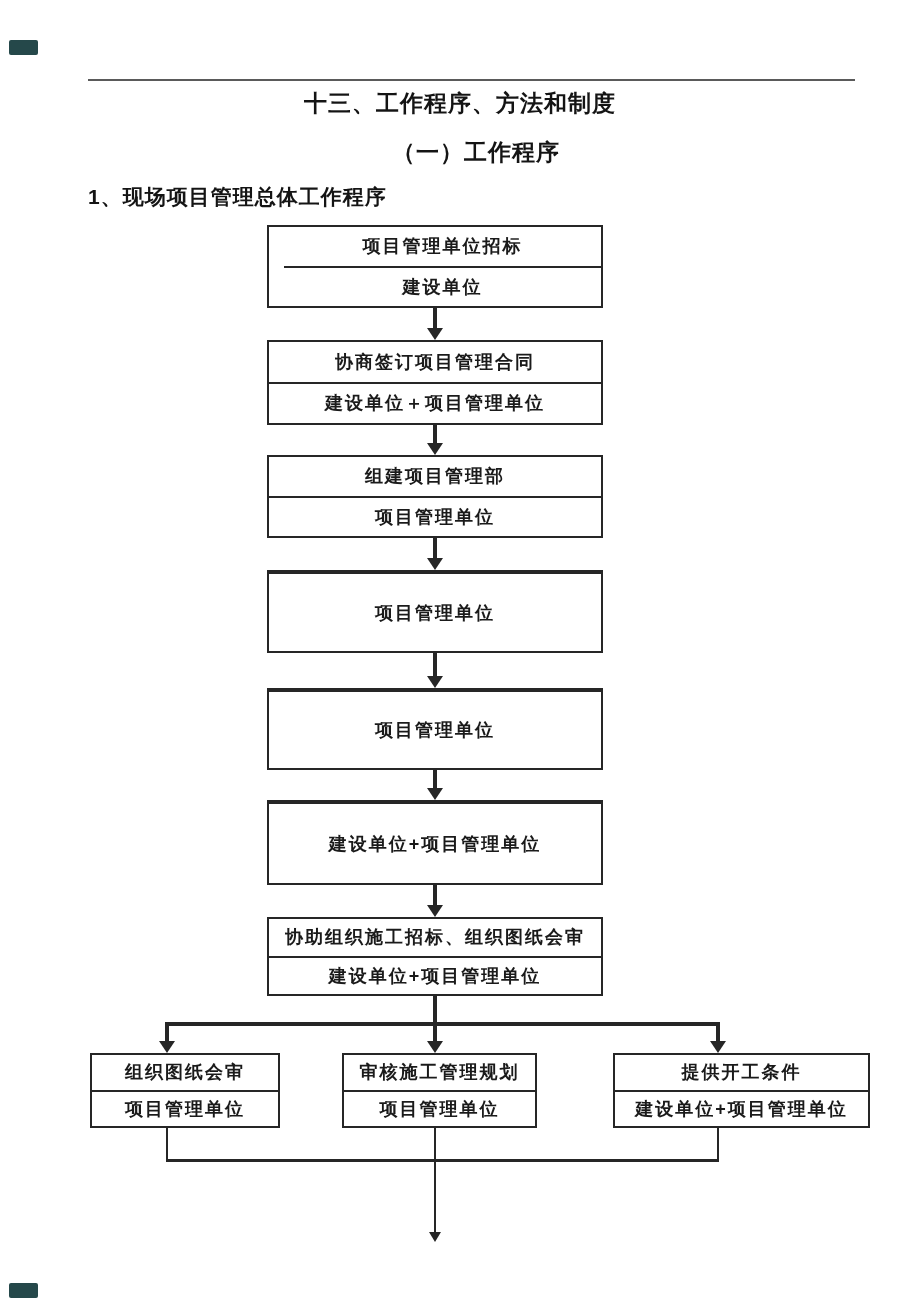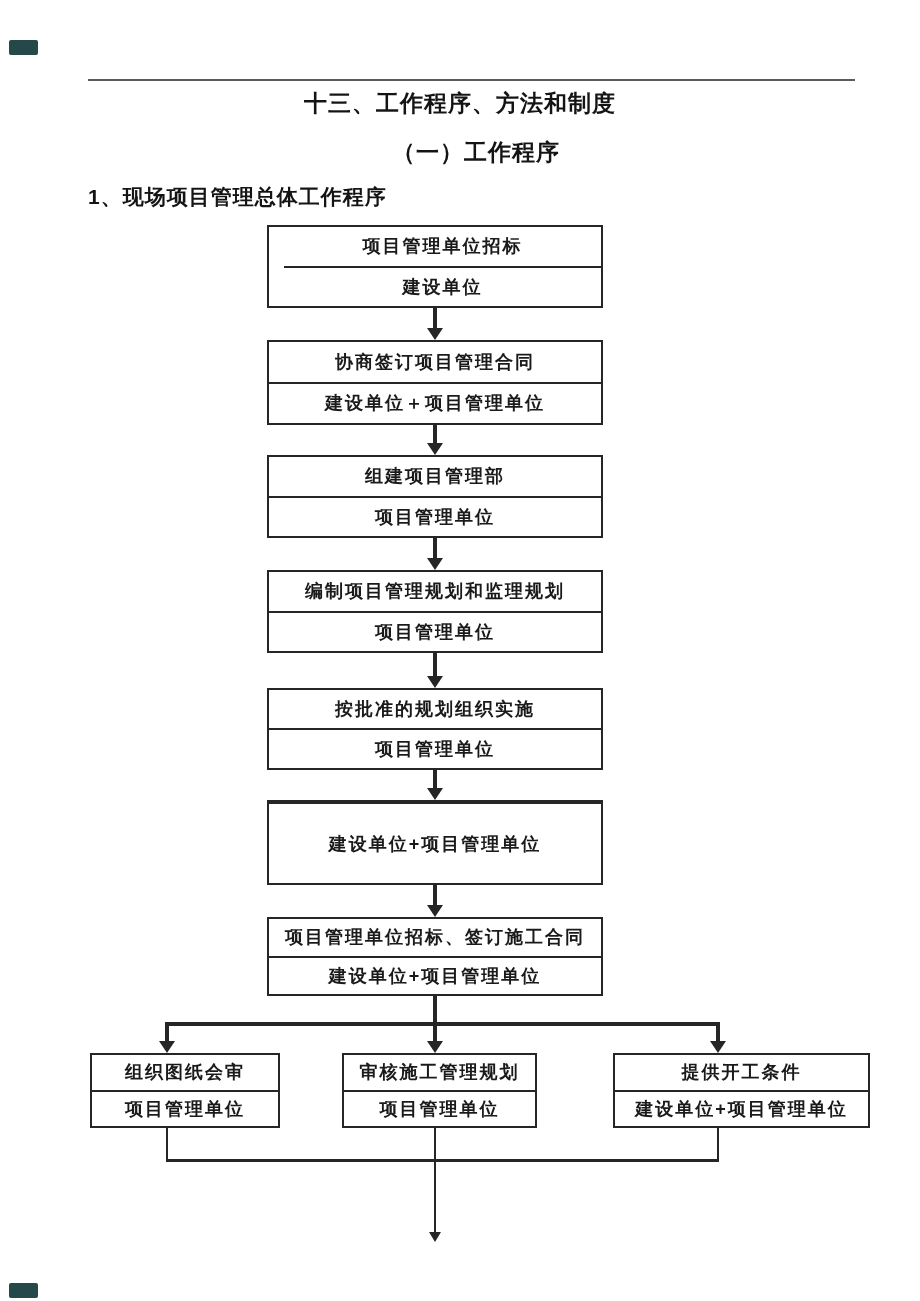--- a/index.html
+++ b/index.html
@@ -106,47 +106,45 @@
   <div class="fbox main-col" style="top:455px;height:83px;">
     <div class="row step">组建项目管理部</div>
     <div class="row actor">项目管理单位</div>
   </div>
   <div class="arrow" style="left:267px;width:336px;top:538px;height:32px;">
     <div class="stem" style="height:22px;"></div>
       <div class="head" style="top:20px;"></div>
   </div>
 
   <div class="fbox main-col" style="top:570px;height:83px;">
-    <div class="row step">编制项目管理规划和监理规划</div>
     <div class="row actor">项目管理单位</div>
   </div>
   <div class="arrow" style="left:267px;width:336px;top:653px;height:35px;">
     <div class="stem" style="height:25px;"></div>
       <div class="head" style="top:23px;"></div>
   </div>
 
   <div class="fbox main-col" style="top:688px;height:82px;">
-    <div class="row step">按批准的规划组织实施</div>
     <div class="row actor">项目管理单位</div>
   </div>
   <div class="arrow" style="left:267px;width:336px;top:770px;height:30px;">
     <div class="stem" style="height:20px;"></div>
       <div class="head" style="top:18px;"></div>
   </div>
 
   <div class="fbox main-col" style="top:800px;height:85px;">
     <div class="row actor">建设单位+项目管理单位</div>
   </div>
   <div class="arrow" style="left:267px;width:336px;top:885px;height:32px;">
     <div class="stem" style="height:22px;"></div>
       <div class="head" style="top:20px;"></div>
   </div>
 
   <div class="fbox main-col" style="top:917px;height:79px;">
-    <div class="row step">项目管理单位招标、签订施工合同</div>
+    <div class="row step">协助组织施工招标、组织图纸会审</div>
     <div class="row actor">建设单位+项目管理单位</div>
   </div>
 
   <div class="vline" style="left:433px;top:996px;width:4px;height:28px;"></div>
   <div class="hline" style="left:165px;top:1022px;width:555px;height:4px;"></div>
 
   <div class="arrow" style="left:159px;width:16px;top:1026px;height:27px;">
     <div class="stem" style="height:18px;"></div>
       <div class="head" style="top:15px;"></div>
   </div>

